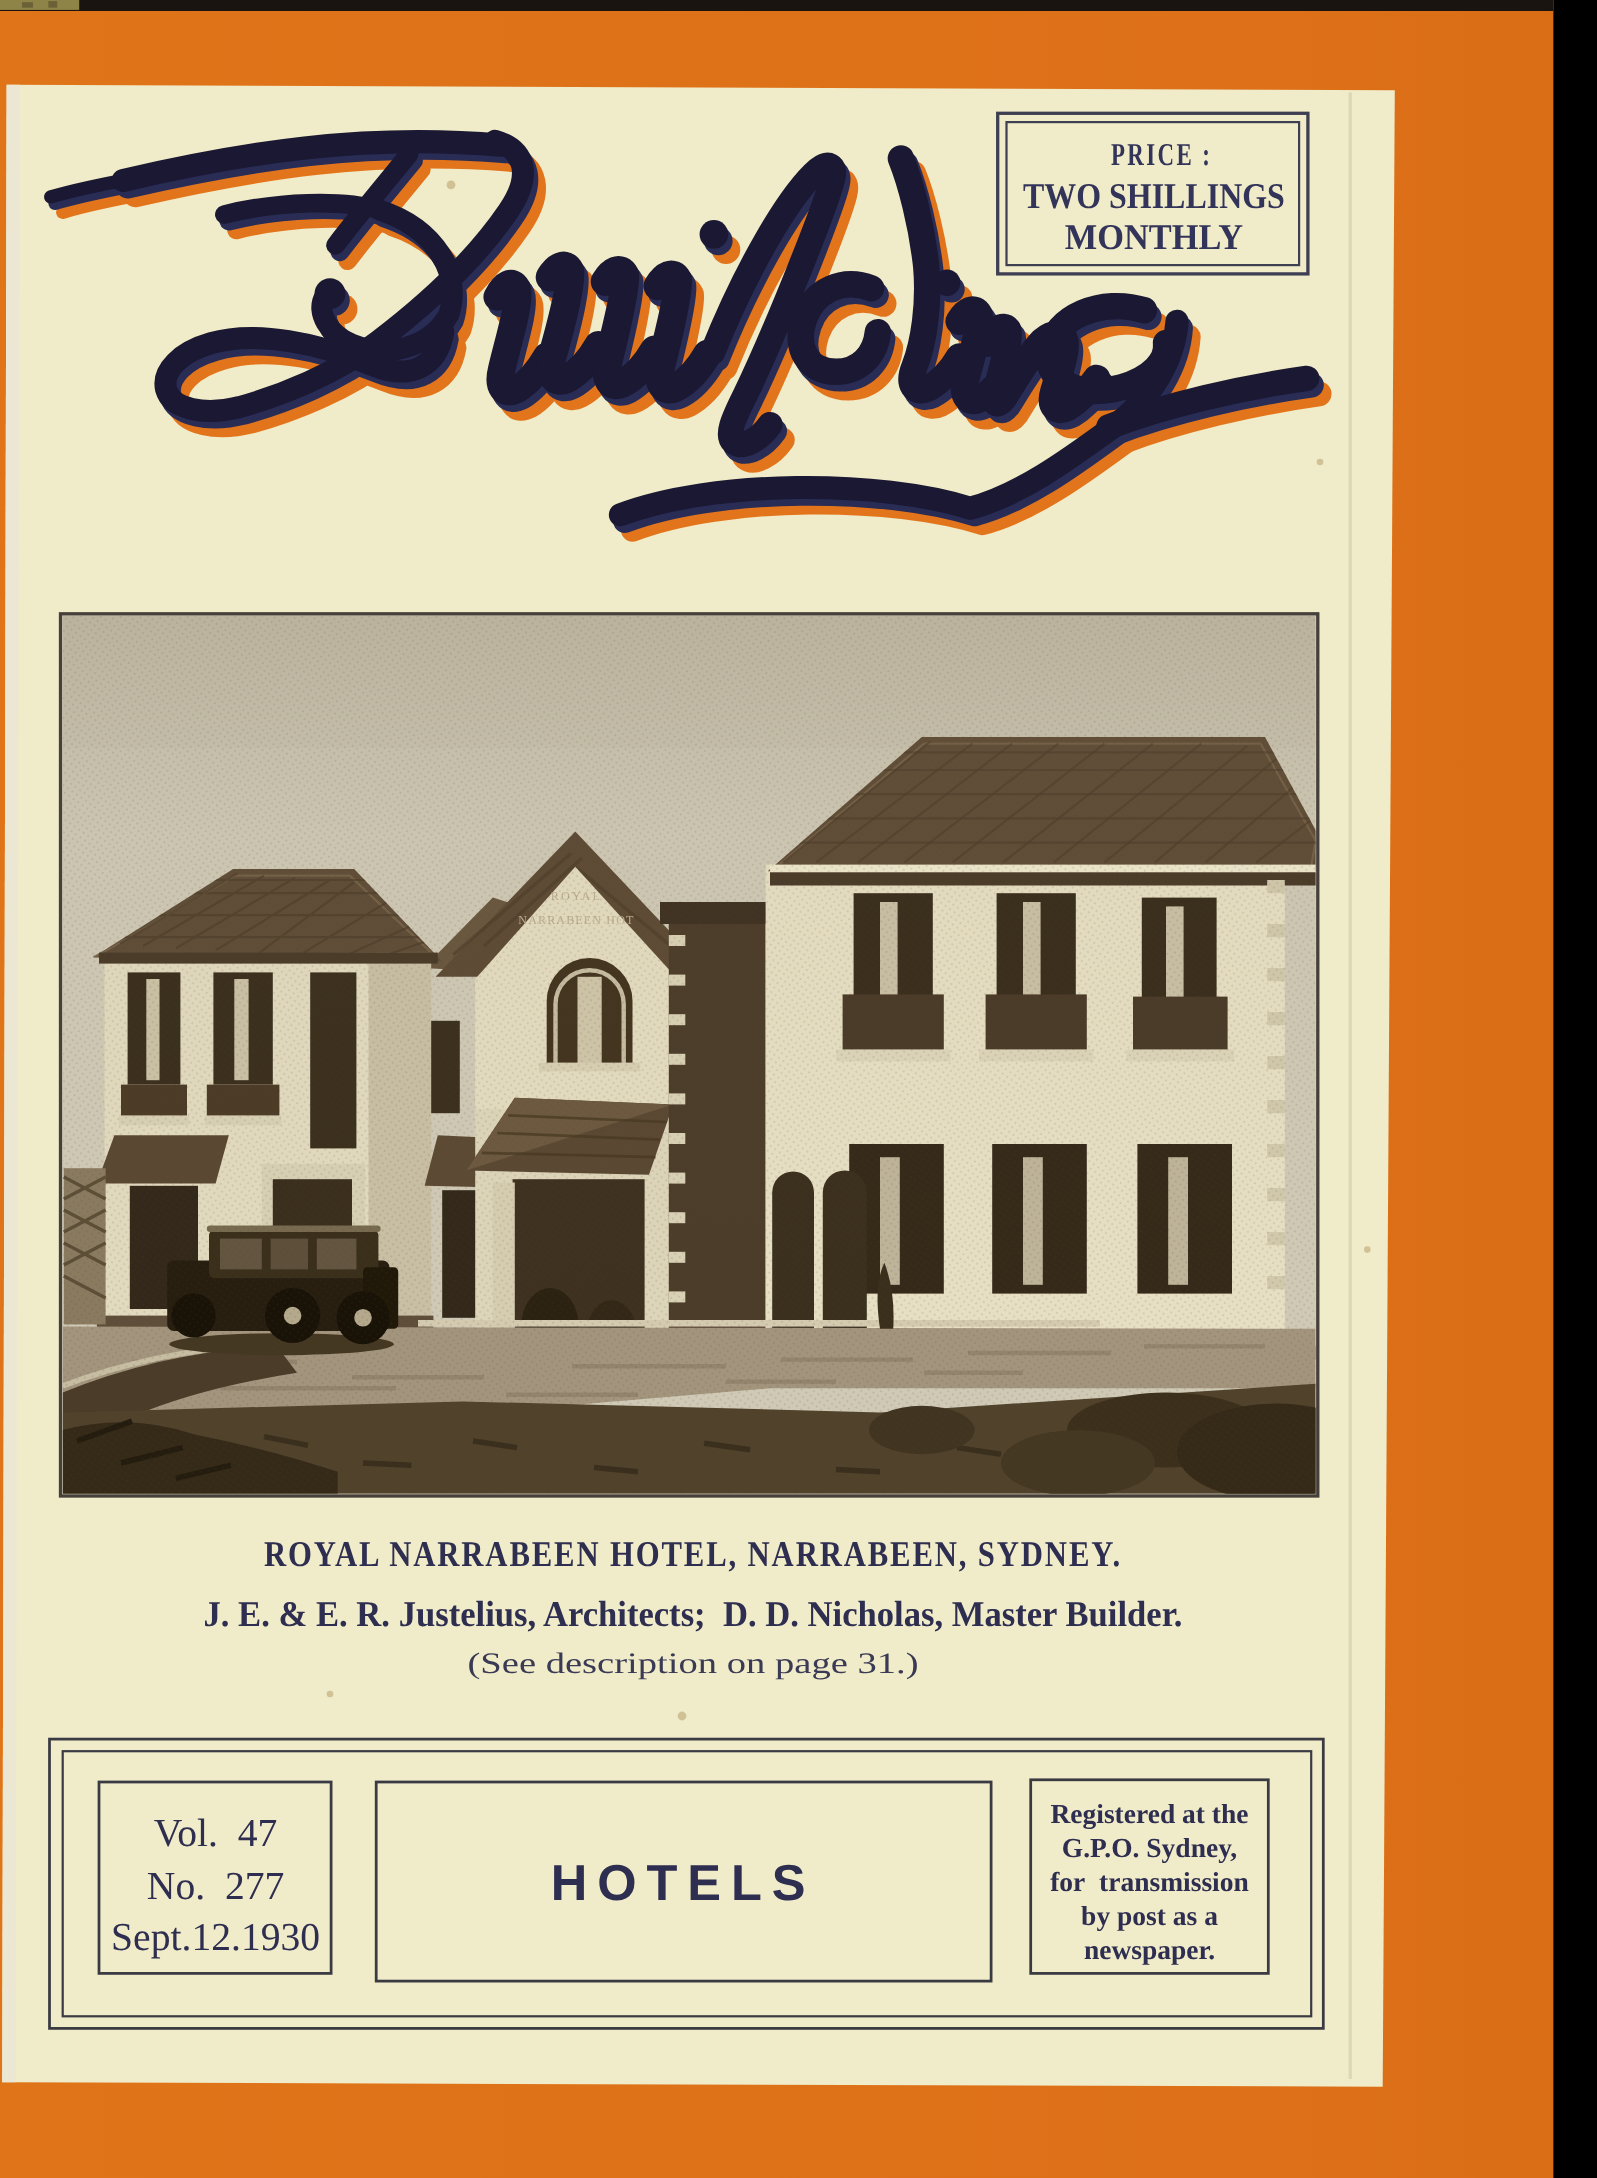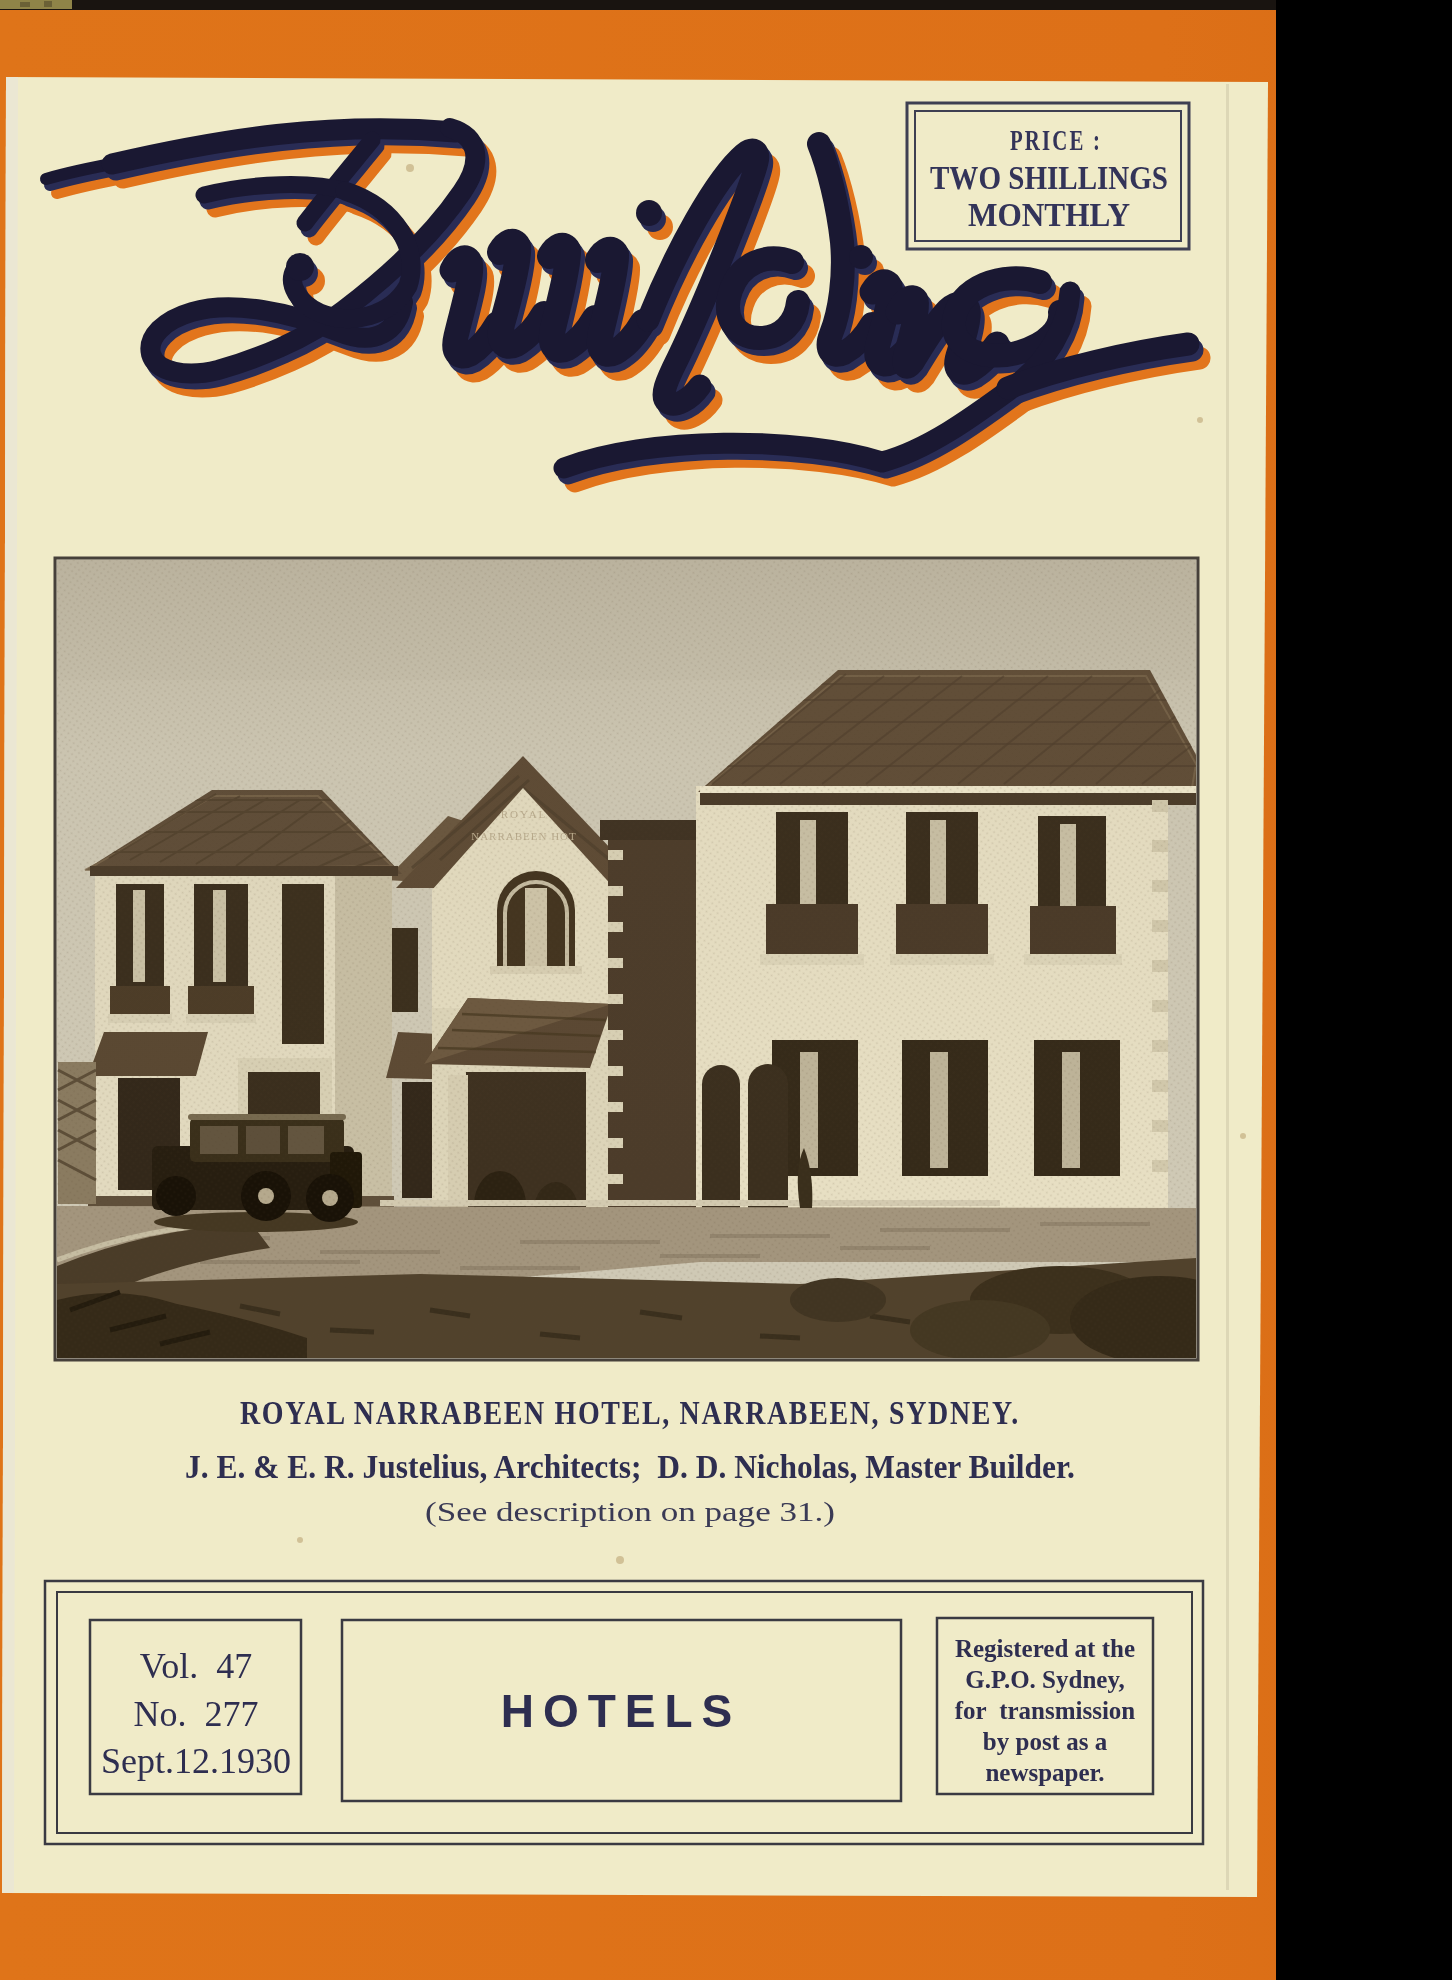--- a/index.html
+++ b/index.html
@@ -1,16 +1,16 @@
 <!DOCTYPE html>
 <html><head>
 <meta charset="utf-8">
 <style>
   html,body{margin:0;padding:0;background:#000;}
-  #cover{position:relative;width:1276px;height:1980px;overflow:hidden;background:#e0761e;font-family:"Liberation Serif",serif;}
+  #cover{position:relative;width:1412px;height:1980px;overflow:hidden;background:#e0761e;font-family:"Liberation Serif",serif;}
   svg{position:absolute;top:0;left:0;display:block;}
 </style>
 </head>
 <body>
 <div id="cover">
 <svg width="1452" height="1980" viewBox="0 0 1452 1980">
   <defs>
     <pattern id="halftone" width="5" height="5" patternUnits="userSpaceOnUse" patternTransform="rotate(35)">
       <rect width="5" height="5" fill="none"></rect>
       <circle cx="1.6" cy="1.6" r="1.0" fill="#4a3b28" opacity="0.13"></circle>

